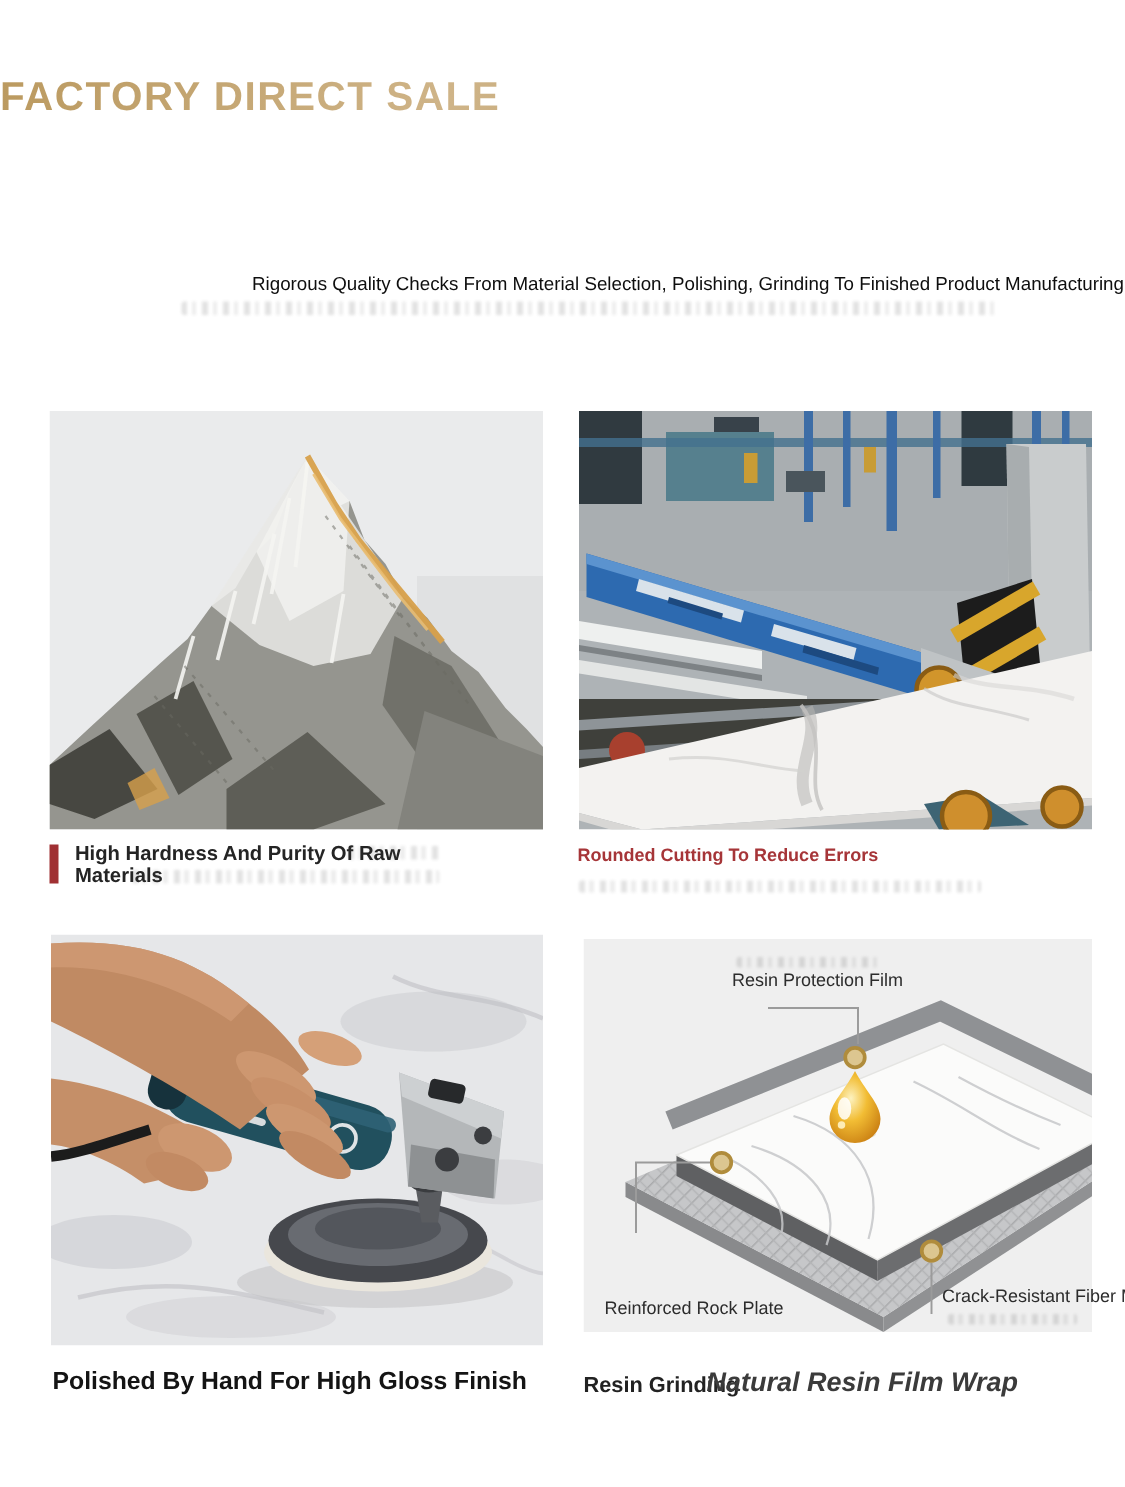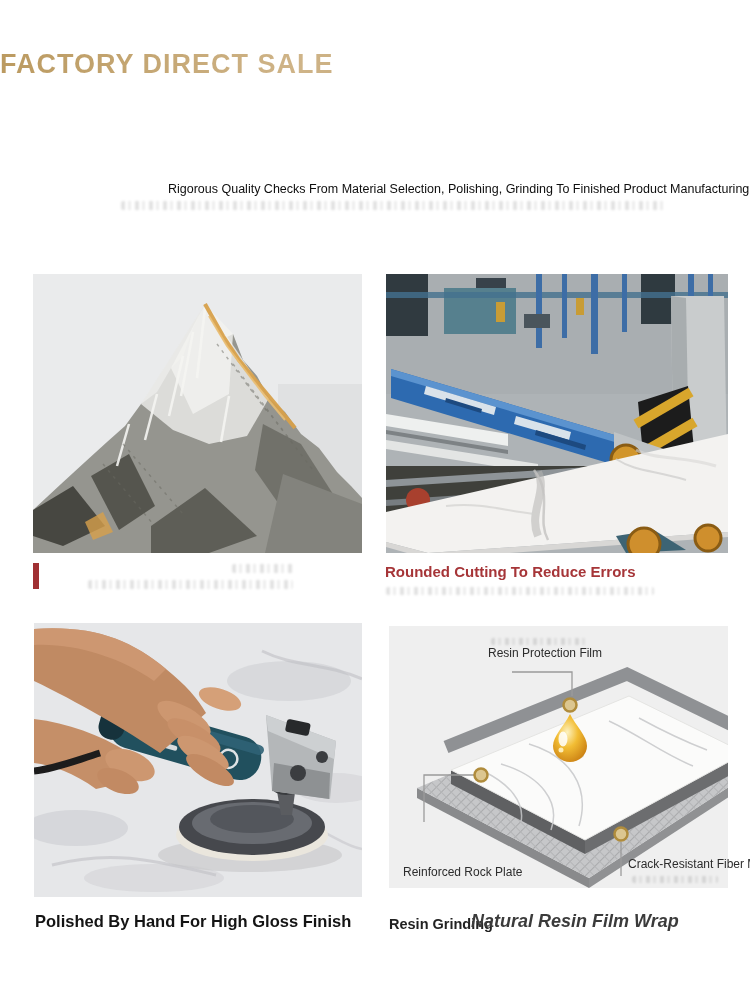--- a/index.html
+++ b/index.html
@@ -30,21 +30,21 @@
       rgba(70,70,70,.35) 7px 10px, rgba(70,70,70,0) 10px 14px);
     filter:blur(1.2px);opacity:.28;border-radius:2px;
   }
   
   .cap-bar{left:33px;top:563px;width:6px;height:26px;background:#a03033;}
   .cap1{
     left:50px;top:561px;width:250px;
     font-size:13.5px;font-weight:700;line-height:15px;color:#242424;
   }
   .cap2{
-    left:385px;top:563px;font-size:15px;font-weight:700;color:#a63538;white-space:nowrap;
+    left:385px;top:563px;font-size:12px;font-weight:700;color:#a63538;white-space:nowrap;
   }
   .cap3{
     left:35px;top:912px;font-size:16.5px;font-weight:700;color:#141414;white-space:nowrap;text-align:right;
   }
   .cap4-small{
     left:389px;top:916px;font-size:14.5px;font-weight:700;color:#222222;white-space:nowrap;
   }
   .cap4-big{
     left:471px;top:911px;font-size:18px;font-weight:700;color:#3b3b3b;white-space:nowrap;font-style:italic;
   }
@@ -95,20 +95,21 @@
       </g>
     </g>
     <g>
       <path d="M172,30 L190,62 206,86 224,108 244,132 262,154" stroke="#d7a04b" stroke-width="4" fill="none" opacity="0.95"></path>
       <path d="M176,42 L194,72 212,96 232,122 252,146" stroke="#e9bd71" stroke-width="2" fill="none" opacity="0.9"></path>
       <path d="M52,248 L70,238 80,258 60,266 Z" fill="#d7a04b" opacity="0.8"></path>
     </g>
   </svg>
 
   <div class="abs cap-bar"></div>
+  <div class="abs cap1">High Hardness And Purity Of Raw Materials</div>
   <div class="abs ghost" style="left:232px;top:564px;width:62px;height:9px;"></div>
   <div class="abs ghost" style="left:88px;top:580px;width:205px;height:9px;"></div>
 
   <svg class="abs" style="left:386px;top:274px;" width="342" height="279" viewBox="0 0 342 279" aria-hidden="true">
     <rect width="342" height="279" fill="#aeb3b6"></rect>
     <g>
       <rect x="0" y="0" width="342" height="120" fill="#a9aeb1"></rect>
       <rect x="0" y="0" width="42" height="62" fill="#303a40"></rect>
       <rect x="90" y="4" width="30" height="56" fill="#38424a"></rect>
       <rect x="255" y="0" width="34" height="50" fill="#2f3a40"></rect>

